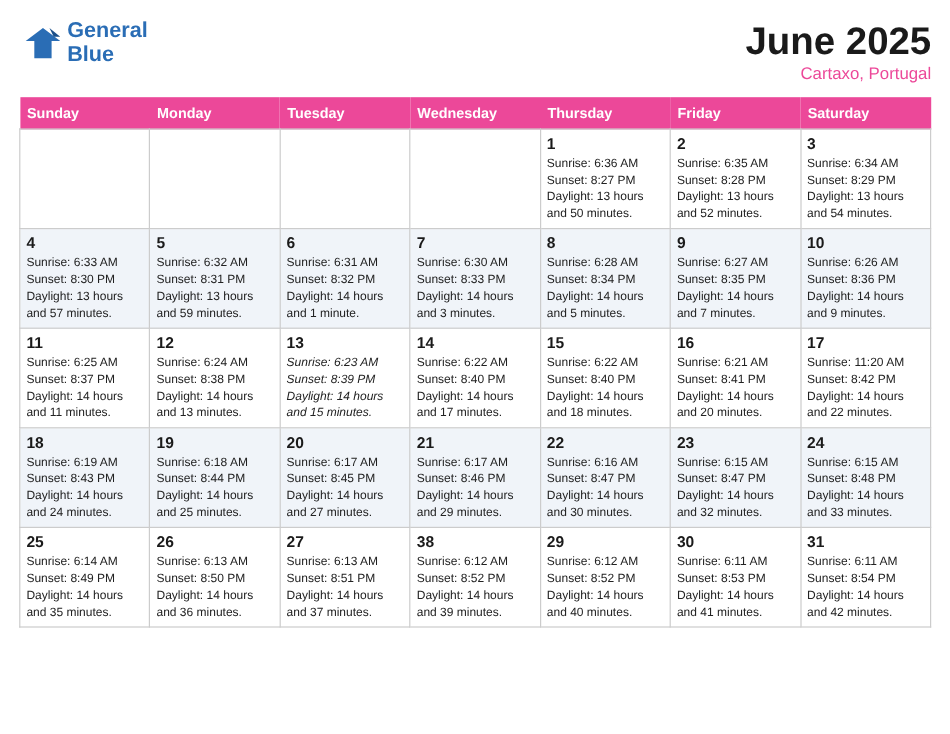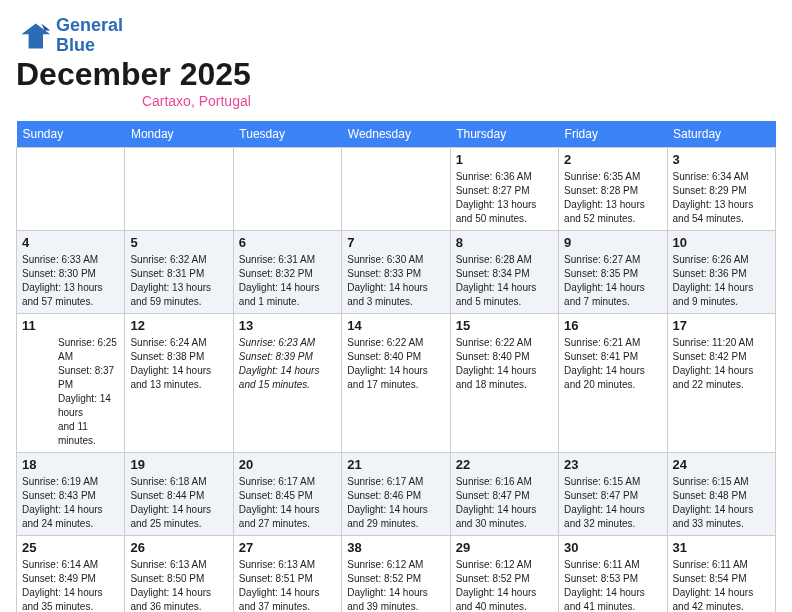--- a/index.html
+++ b/index.html
@@ -8,21 +8,20 @@
       background: #fff;
       width: 792px;
       min-height: 612px;
       padding: 16px;
     }
     .header {
       display: flex;
       justify-content: space-between;
       align-items: flex-start;
       margin-bottom: 12px;
-      flex-direction: column;
     }
     .logo {
       display: flex;
       align-items: center;
       gap: 4px;
     }
     .logo-text {
       font-size: 18px;
       font-weight: bold;
       color: #1a1a1a;
@@ -46,26 +45,26 @@
     .location {
       font-size: 14px;
       color: #ec4899;
     }
     table {
       width: 100%;
       border-collapse: collapse;
       font-size: 11px;
     }
     thead th {
-      background-color: #3b82f6;
+      background-color: #ec4899;
       color: #fff;
       text-align: left;
       padding: 6px 6px;
       font-size: 12px;
-      font-weight: normal;
+      font-weight: bold;
       margin-top: 40px;
     }
     td {
       border: 1px solid #ccc;
       vertical-align: top;
       padding: 4px 5px;
       width: 108px;
       min-height: 80px;
       background: #fff;
     }
@@ -95,21 +94,21 @@
     <svg class="logo-icon" viewBox="0 0 40 40">
       <polygon points="22,6 38,18 30,18 30,34 14,34 14,18 6,18" fill="#2a6db5"></polygon>
       <polygon points="28,6 38,14 32,14" fill="#1a4f8a"></polygon>
     </svg>
     <div class="logo-text">
       <div><span>General</span></div>
       <div><span>Blue</span></div>
     </div>
   </div>
   <div class="title-block">
-    <div class="month-title">December 2025</div>
+    <div class="month-title">June 2025</div>
     <div class="location">Cartaxo, Portugal</div>
   </div>
 </div>
 
 <table>
   <thead>
     <tr>
     <th>Sunday</th>
         <th>Monday</th>
         <th>Tuesday</th>
@@ -194,21 +193,21 @@
           <div class="day-num">10</div>
           <div class="day-info" style="white-space: pre-line;">Sunrise: 6:26 AM
 Sunset: 8:36 PM
 Daylight: 14 hours
 and 9 minutes.</div>
         </td>
       </tr>
       <tr>
         <td>
           <div class="day-num">11</div>
-          <div class="day-info" style="white-space: pre-line; margin-left: 36px;">Sunrise: 6:25 AM
+          <div class="day-info" style="white-space: pre-line;">Sunrise: 6:25 AM
 Sunset: 8:37 PM
 Daylight: 14 hours
 and 11 minutes.</div>
         </td>
         <td>
           <div class="day-num">12</div>
           <div class="day-info" style="white-space: pre-line;">Sunrise: 6:24 AM
 Sunset: 8:38 PM
 Daylight: 14 hours
 and 13 minutes.</div>

